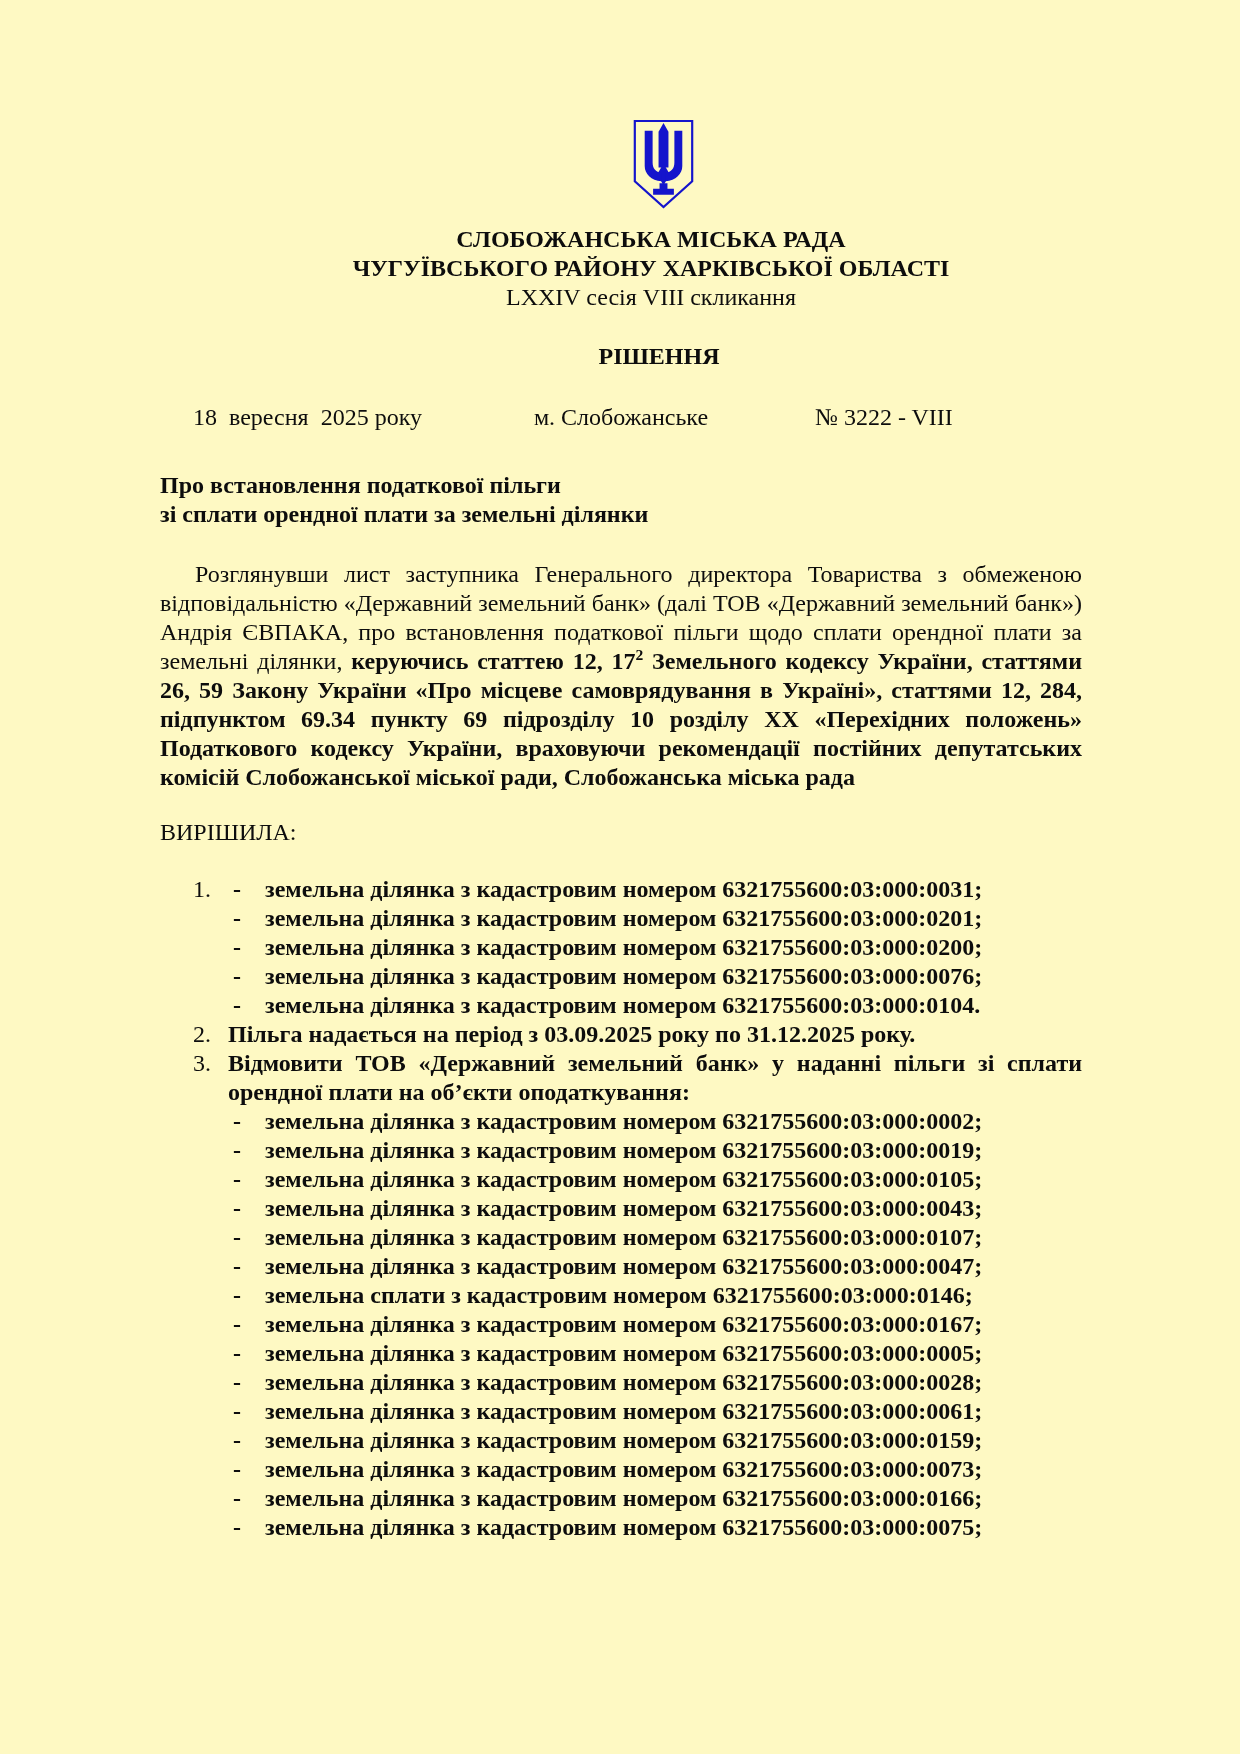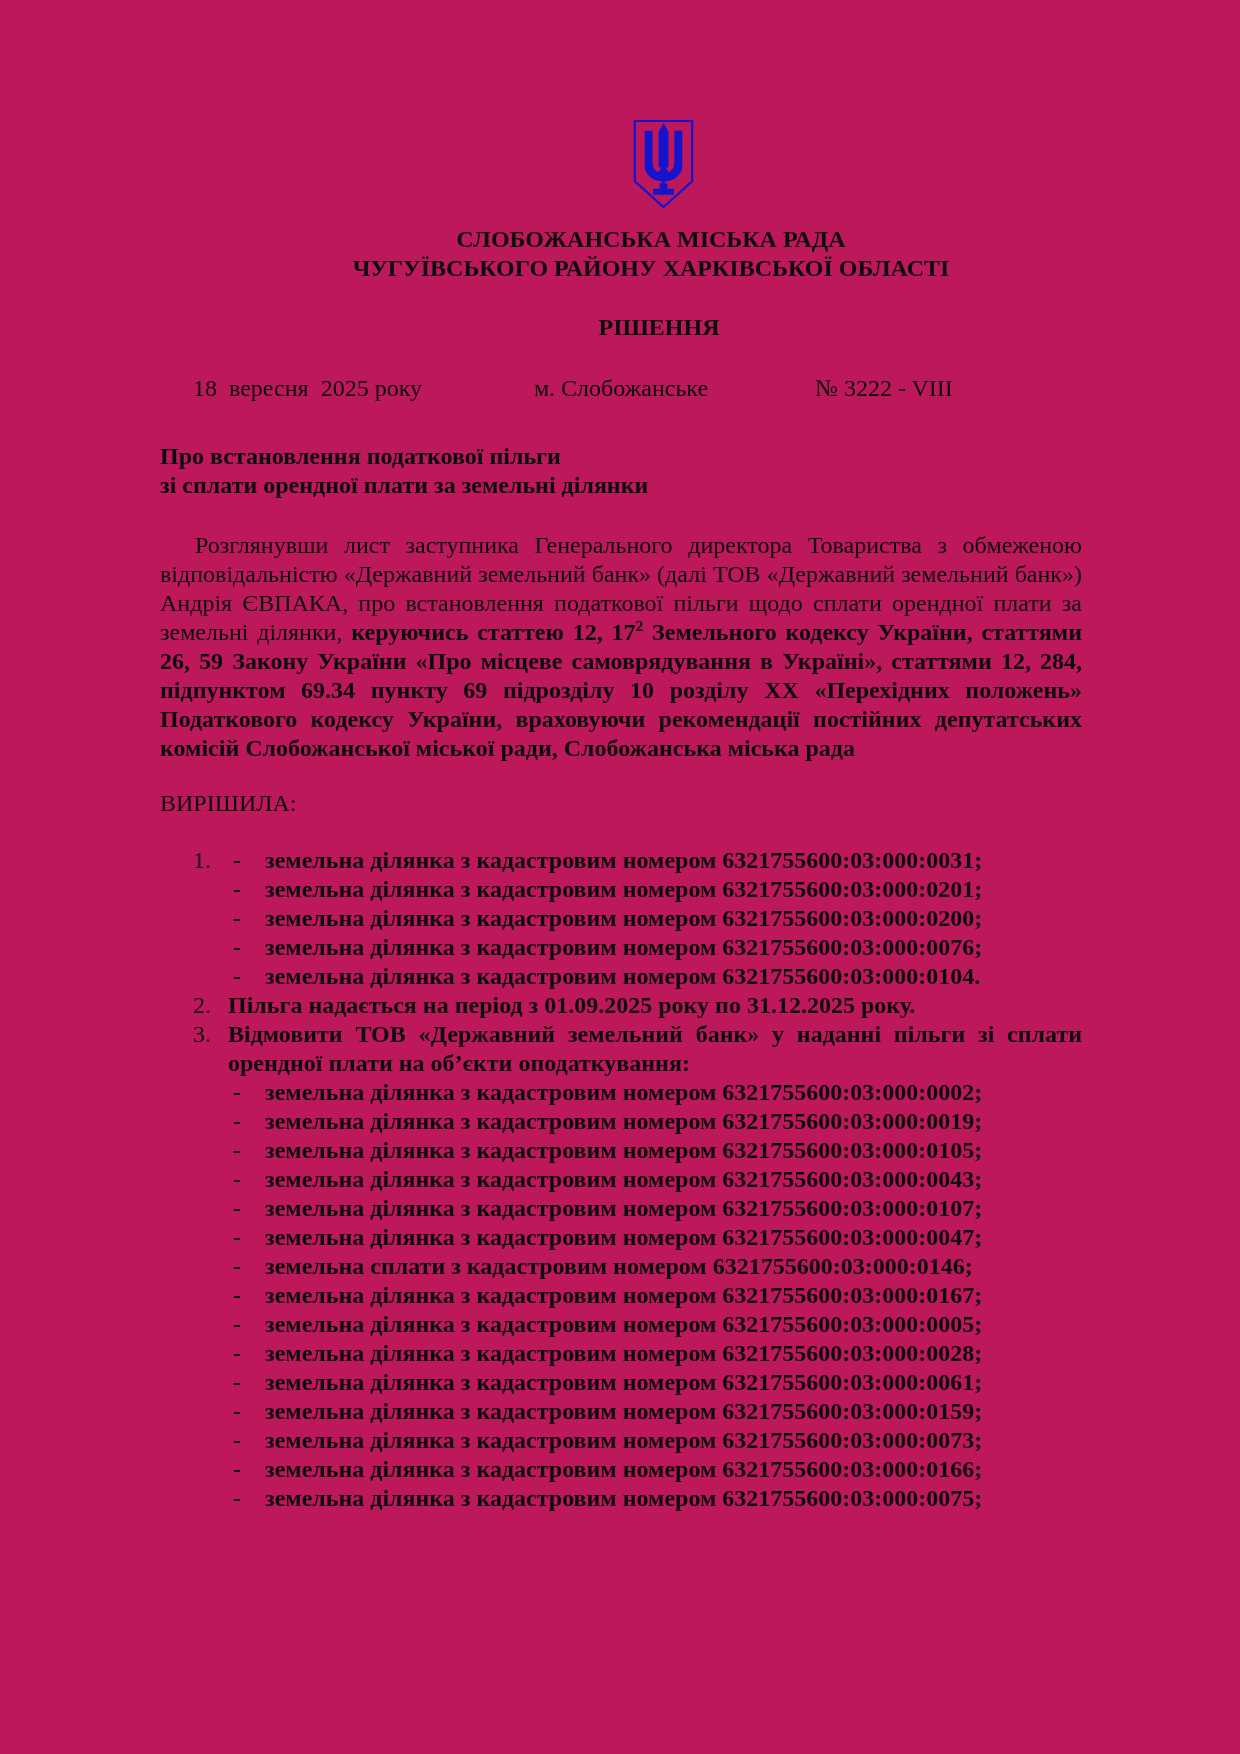--- a/index.html
+++ b/index.html
@@ -1,19 +1,19 @@
 <!DOCTYPE html>
 <html lang="uk"><head>
 <meta charset="utf-8">
 <style>
   html,body{margin:0;padding:0;background:#ffffff;}
   .page{
     position:relative;
     width:1240px;height:1754px;
-    background:#be185d;
+    background:#fef9c3;
     color:#0d0d0d;
     font-family:"Liberation Serif","DejaVu Serif",serif;
     font-size:24px;line-height:29px;
     overflow:hidden;
     box-sizing:border-box;
     padding:0 158px 0 160px;
   }
   .emblem{display:block;margin:118px 0 0 471px;width:65px;height:93px;}
   .hdr{text-align:center;transform:translateX(30px);}
   .org1{margin-top:14px;font-weight:bold;}
@@ -47,20 +47,21 @@
       <path d="M32,5 L37,14 V50 H27 V14 Z"></path>
       <path d="M32,46 L38.5,57 L32,68 L25.5,57 Z"></path>
       <path d="M13,13 H21 V45 C21,51 24,54.5 30,55.5 L30,64 C19.5,63 13,56.5 13,48.5 Z"></path>
       <path d="M51,13 H43 V45 C43,51 40,54.5 34,55.5 L34,64 C44.5,63 51,56.5 51,48.5 Z"></path>
       <path d="M28,66 H36 V71.5 H42.5 V77.5 H21.5 V71.5 H28 Z"></path>
     </g>
   </svg>
 
   <div class="hdr org1">СЛОБОЖАНСЬКА МІСЬКА РАДА</div>
   <div class="hdr org2">ЧУГУЇВСЬКОГО РАЙОНУ ХАРКІВСЬКОЇ ОБЛАСТІ</div>
+  <div class="hdr session">LXXIV сесія VIII скликання</div>
 
   <div class="doctype">РІШЕННЯ</div>
 
   <div class="meta-row">
     <span class="meta-date">18  вересня  2025 року</span>
     <span class="meta-place">м. Слобожанське</span>
     <span class="meta-num">№ 3222 - VIII</span>
   </div>
 
   <div class="title-block">
@@ -94,21 +95,21 @@
           </div>
           <div class="parcel-row">
             <span class="parcel-dash">-</span>
             <span class="parcel-text">земельна ділянка з кадастровим номером 6321755600:03:000:0104.</span>
           </div>
         </div>
       </div>
       <div class="decision-item">
         <div class="decision-num">2.</div>
         <div class="decision-body">
-          <div class="decision-text">Пільга надається на період з 01.09.2025 року по 31.12.2025 року.</div>
+          <div class="decision-text">Пільга надається на період з 03.09.2025 року по 31.12.2025 року.</div>
         </div>
       </div>
       <div class="decision-item">
         <div class="decision-num">3.</div>
         <div class="decision-body">
           <div class="decision-text">Відмовити ТОВ «Державний земельний банк»  у наданні пільги зі сплати орендної плати на об’єкти оподаткування:</div>
           <div class="parcel-row">
             <span class="parcel-dash">-</span>
             <span class="parcel-text">земельна ділянка з кадастровим номером 6321755600:03:000:0002;</span>
           </div>

